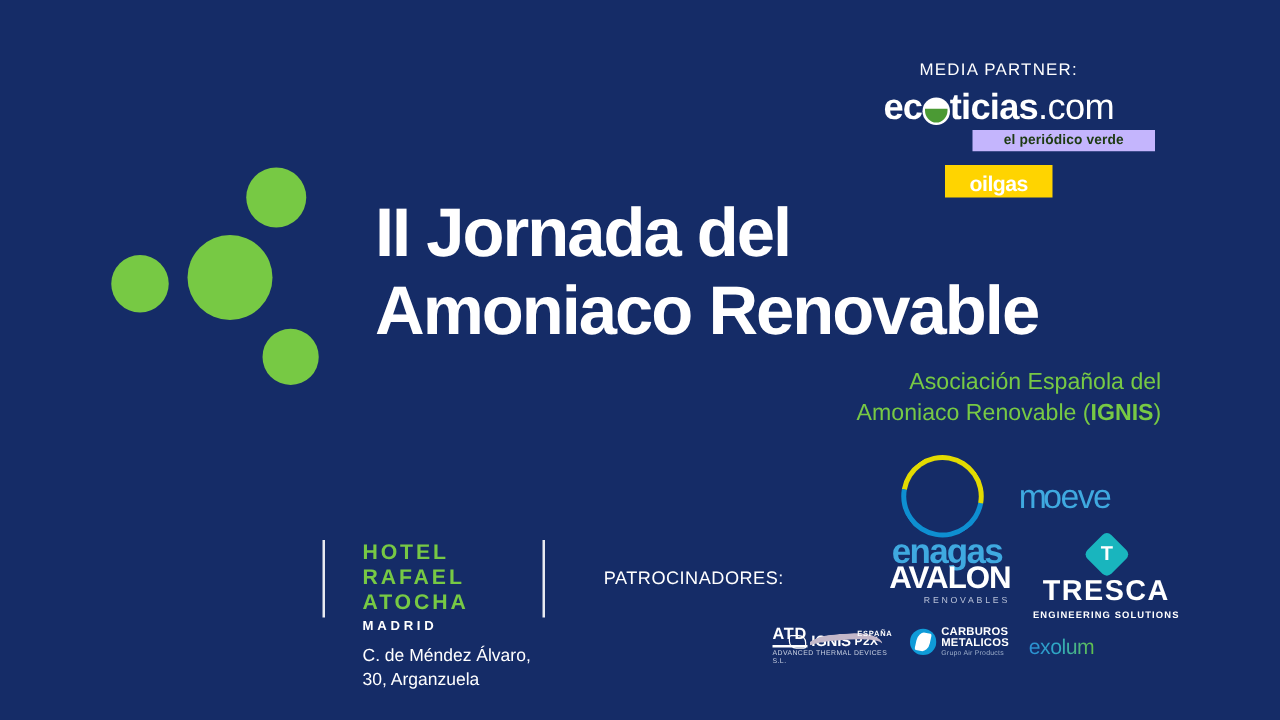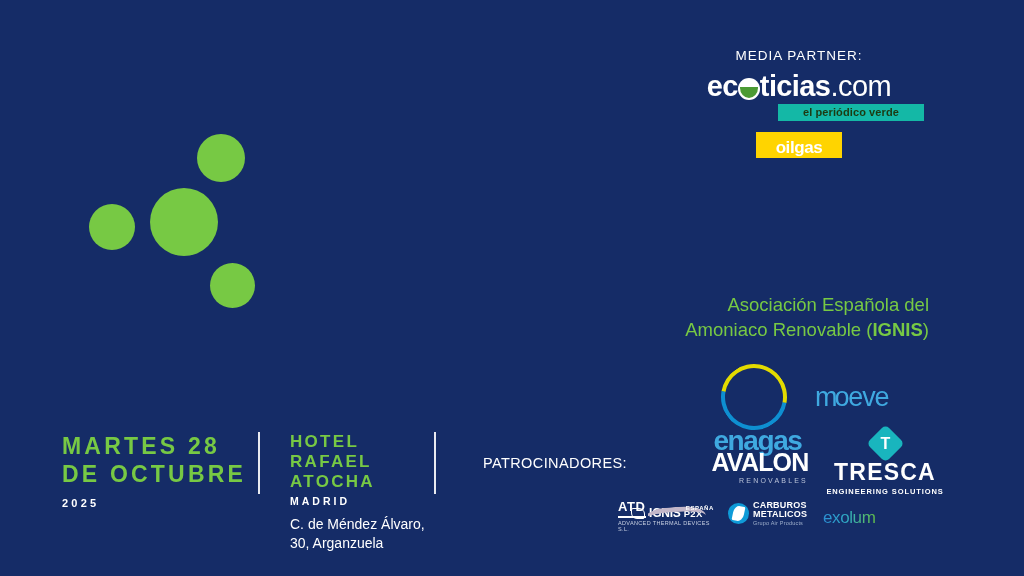--- a/index.html
+++ b/index.html
@@ -34,21 +34,21 @@
   .leaf{
     display:inline-block;width:22px;height:22px;border-radius:50%;
     background:#ffffff;position:relative;margin:0 0px;top:2px;
     overflow:hidden;
   }
   .leaf::after{
     content:"";position:absolute;left:2px;top:9px;width:18px;height:11px;
     background:#4B9A34;border-radius:0 0 10px 10px / 0 0 11px 11px;
   }
   .eco-tag{
-    margin:3px 0 4px auto;width:146px;background:#14b8a6;color:#1d3a12;
+    margin:3px 0 4px auto;width:146px;background:#c4b5fd;color:#1d3a12;
     font-size:11px;font-weight:700;letter-spacing:0.1px;padding:2px 0 3px;
   }
   .oilgas{
     margin:11px auto 0;width:86px;height:26px;background:#FFD400;
     display:flex;align-items:flex-end;justify-content:center;
   }
   .oilgas span{
     color:#ffffff;font-size:17px;font-weight:700;letter-spacing:-0.4px;
   }
 
@@ -222,31 +222,30 @@
       <span class="lt">ticias</span>
       <span class="dotcom">.com</span>
     </div>
     <div class="eco-tag">el periódico verde</div>
 
     <div class="oilgas">
       <span>oilgas</span>
     </div>
   </div>
 
+  <div id="title-block">
+    <div class="title-line">II Jornada del</div>
+    <div class="title-line">Amoniaco Renovable</div>
+  </div>
 
   <div id="subtitle">
     <div>Asociación Española del</div>
     <div><span>Amoniaco Renovable (</span><b>IGNIS</b><span>)</span></div>
   </div>
 
-  <div id="date-block">
-    <div class="date-line">MARTES 28</div>
-    <div class="date-line">DE OCTUBRE</div>
-    <div class="date-year">2025</div>
-  </div>
 
   <div class="vdiv" id="vdiv-1"></div>
   <div class="vdiv" id="vdiv-2"></div>
 
   <div id="venue-block">
     <div class="venue-name">HOTEL</div>
     <div class="venue-name">RAFAEL</div>
     <div class="venue-name">ATOCHA</div>
     <div class="venue-city">MADRID</div>
     <div class="venue-addr">C. de Méndez Álvaro,

